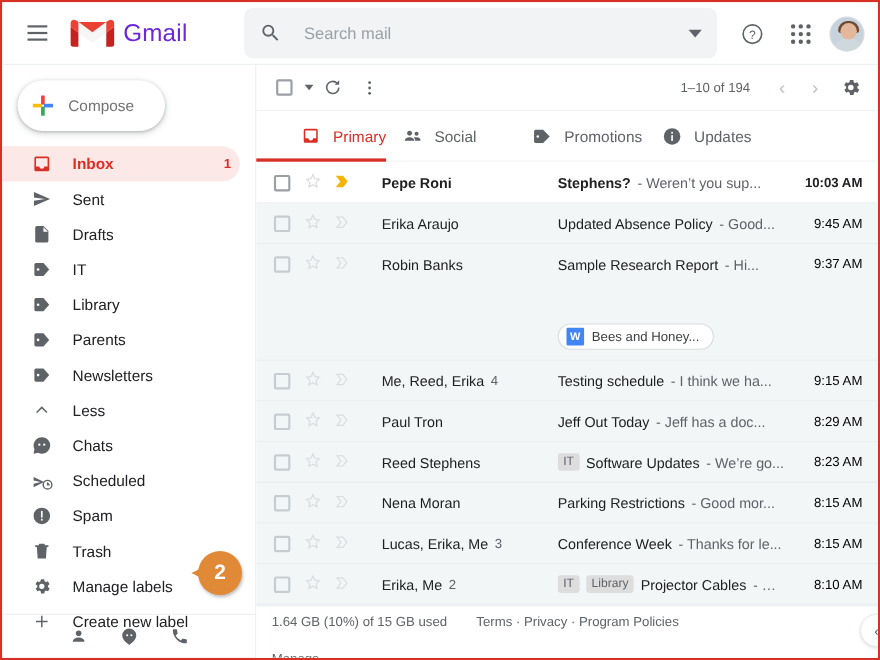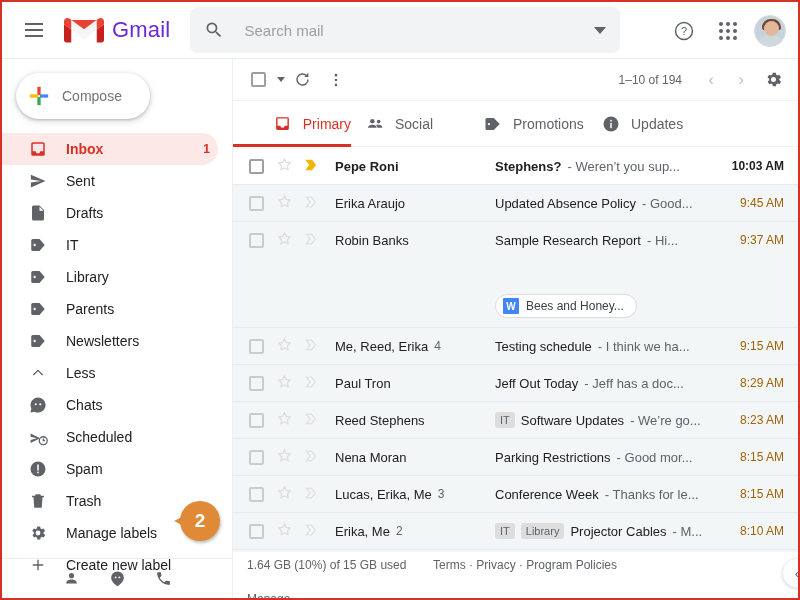--- a/index.html
+++ b/index.html
@@ -29,21 +29,21 @@
     display: flex; flex-direction: column; align-items: center; justify-content: center;
     gap: 4px; cursor: pointer; border-radius: 50%;
   }
   .hamburger span { display: block; width: 18px; height: 2px; background: #5f6368; }
   .brand { display: flex; align-items: center; margin-left: 8px; }
   .gmail-logo { width: 40px; height: 30px; }
   .brand-name {
     font-size: 22px; color: #6d28d9; margin-left: 8px; letter-spacing: .2px;
   }
   .search-wrap {
-    margin-left: 20px;
+    margin-left: 52px;
     width: 430px; height: 46px;
     background: #f1f3f4; border-radius: 8px;
     display: flex; align-items: center; padding: 0 14px;
   }
   .search-icon { width: 20px; height: 20px; flex: 0 0 20px; }
   .search-input {
     flex: 1; border: 0; outline: 0; background: transparent;
     font-size: 15px; color: #5f6368; margin-left: 20px;
     font-family: "Liberation Sans", sans-serif;
   }
@@ -173,31 +173,31 @@
     background: #f2f6f6; border-bottom: 1px solid #e8eaed;
     cursor: pointer; font-size: 13px; color: #202124; padding-top: 0;
   }
   .row.unread { background: #fff; font-weight: bold; }
   .row .cell { display: flex; align-items: center; height: 36px; }
   .row .cb { width: 15px; height: 15px; border: 2px solid #c6cdd1; border-radius: 2px;
              margin-left: 16px; flex: 0 0 15px; }
   .row.unread .cb { border-color: #9aa0a6; }
   .row .star { margin-left: 12px; width: 17px; flex: 0 0 17px; }
   .row .imp { margin-left: 10px; width: 16px; flex: 0 0 16px; }
-  .row .sender { margin-left: 16px; width: 160px; flex: 0 0 160px; overflow: hidden;
+  .row .sender { margin-left: 28px; width: 160px; flex: 0 0 160px; overflow: hidden;
                  white-space: nowrap; }
   .row .cnt2 { font-size: 12px; color: #5f6368; font-weight: normal; margin-left: 6px; }
   .row .body { flex: 1; min-width: 0; padding-right: 8px; }
   .row .subjline { display: flex; align-items: center; height: 36px; gap: 6px;
                    overflow: hidden; white-space: nowrap; }
   .row .subj { color: #202124; }
   .row .snip { color: #5f6368; font-weight: normal; overflow: hidden;
                text-overflow: ellipsis; white-space: nowrap; }
   .row .time { width: 76px; flex: 0 0 76px; text-align: right; padding-right: 14px;
-               font-size: 12px; color: #a16207; }
+               font-size: 12px; color: #000000; }
   .row.unread .time { color: #202124; font-weight: bold; }
   .chip {
     display: inline-flex; align-items: center; background: #ddddde; color: #5f6368;
     font-size: 11px; font-weight: normal; border-radius: 3px; padding: 1px 5px;
     line-height: 14px; flex: 0 0 auto;
   }
   .attach-chip {
     display: inline-flex; align-items: center; gap: 7px;
     border: 1px solid #dadce0; border-radius: 13px; height: 24px;
     padding: 0 12px 0 7px; font-size: 12px; color: #3c4043; font-weight: normal;

